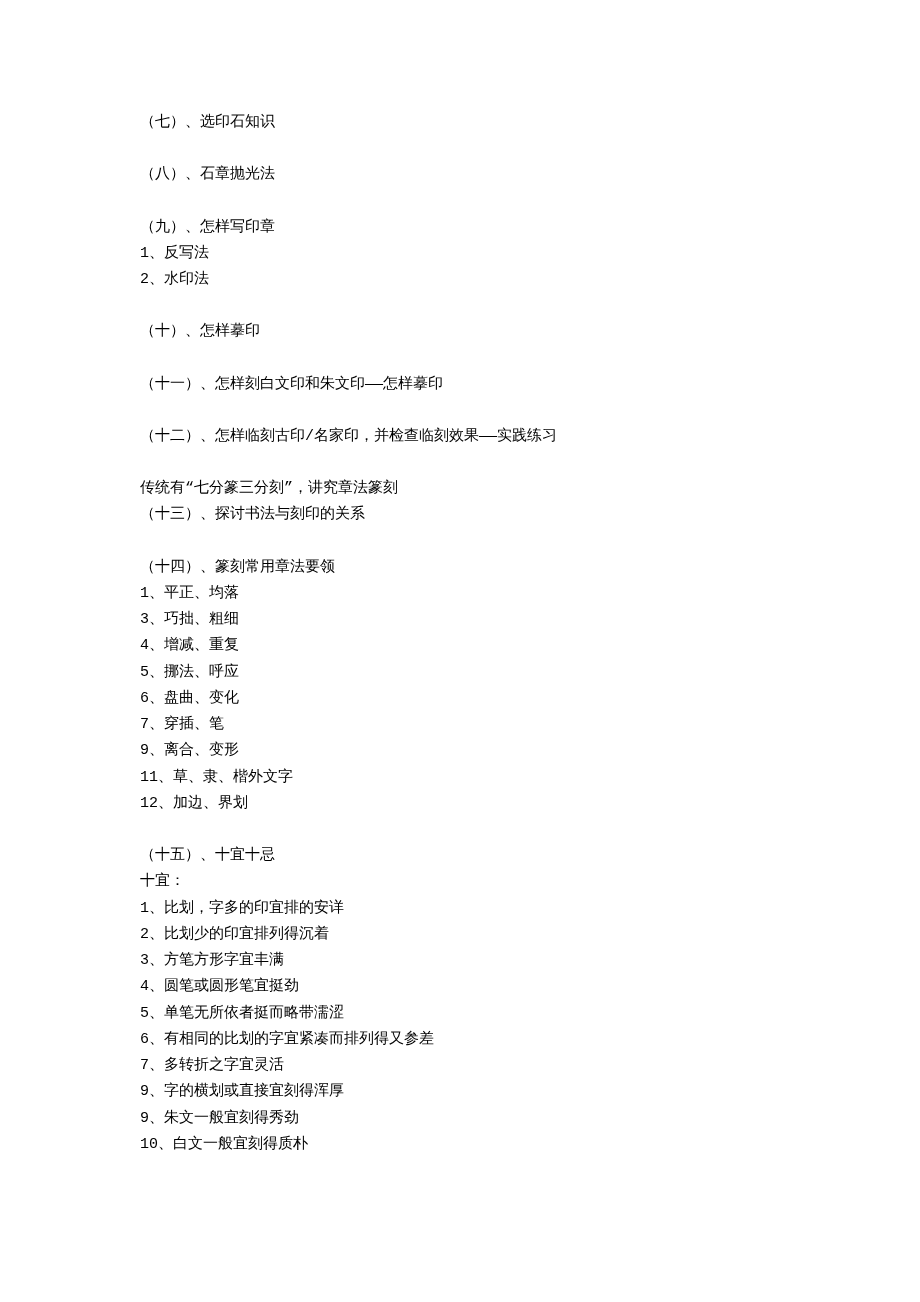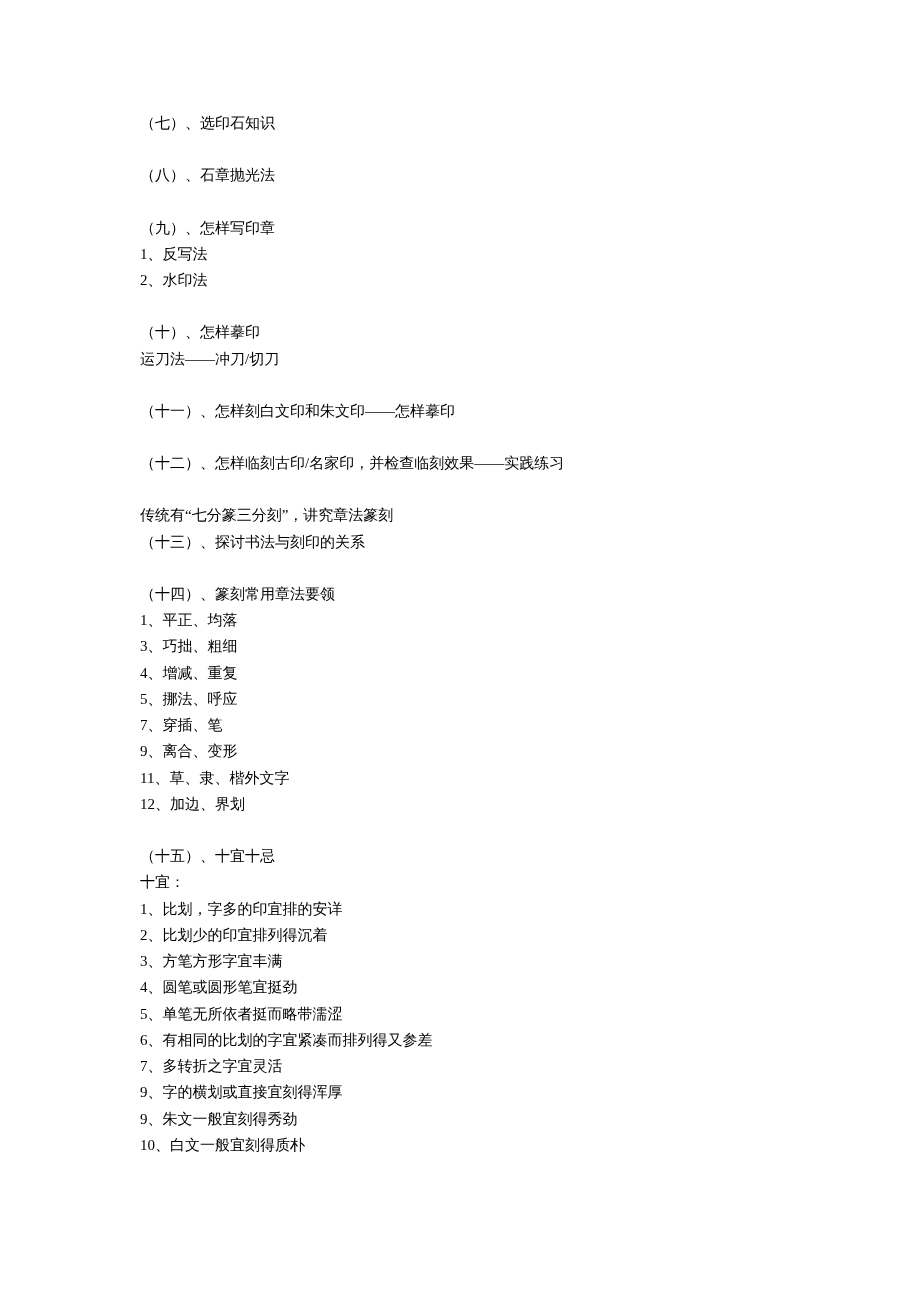--- a/index.html
+++ b/index.html
@@ -15,20 +15,21 @@
     width: 920px;
     min-height: 1302px;
     box-sizing: border-box;
     padding: 110px 0 60px 140px;
   }
   .block {
     margin-bottom: 26px;
   }
   .line {
     white-space: pre;
+    font-family: Liberation Mono, monospace;
   }
 </style>
 </head>
 <body>
 
 <div class="page">
 
   <div class="block">
     <div class="line">（七）、选印石知识</div>
   </div>
@@ -38,21 +39,20 @@
   </div>
 
   <div class="block">
     <div class="line">（九）、怎样写印章</div>
     <div class="line">1、反写法</div>
     <div class="line">2、水印法</div>
   </div>
 
   <div class="block">
     <div class="line">（十）、怎样摹印</div>
-    <div class="line">运刀法——冲刀/切刀</div>
   </div>
 
   <div class="block">
     <div class="line">（十一）、怎样刻白文印和朱文印——怎样摹印</div>
   </div>
 
   <div class="block">
     <div class="line">（十二）、怎样临刻古印/名家印，并检查临刻效果——实践练习</div>
   </div>
 
@@ -60,20 +60,21 @@
     <div class="line">传统有“七分篆三分刻”，讲究章法篆刻</div>
     <div class="line">（十三）、探讨书法与刻印的关系</div>
   </div>
 
   <div class="block">
     <div class="line">（十四）、篆刻常用章法要领</div>
     <div class="line">1、平正、均落</div>
     <div class="line">3、巧拙、粗细</div>
     <div class="line">4、增减、重复</div>
     <div class="line">5、挪法、呼应</div>
+    <div class="line">6、盘曲、变化</div>
     <div class="line">7、穿插、笔</div>
     <div class="line">9、离合、变形</div>
     <div class="line">11、草、隶、楷外文字</div>
     <div class="line">12、加边、界划</div>
   </div>
 
   <div class="block">
     <div class="line">（十五）、十宜十忌</div>
     <div class="line">十宜：</div>
     <div class="line">1、比划，字多的印宜排的安详</div>

